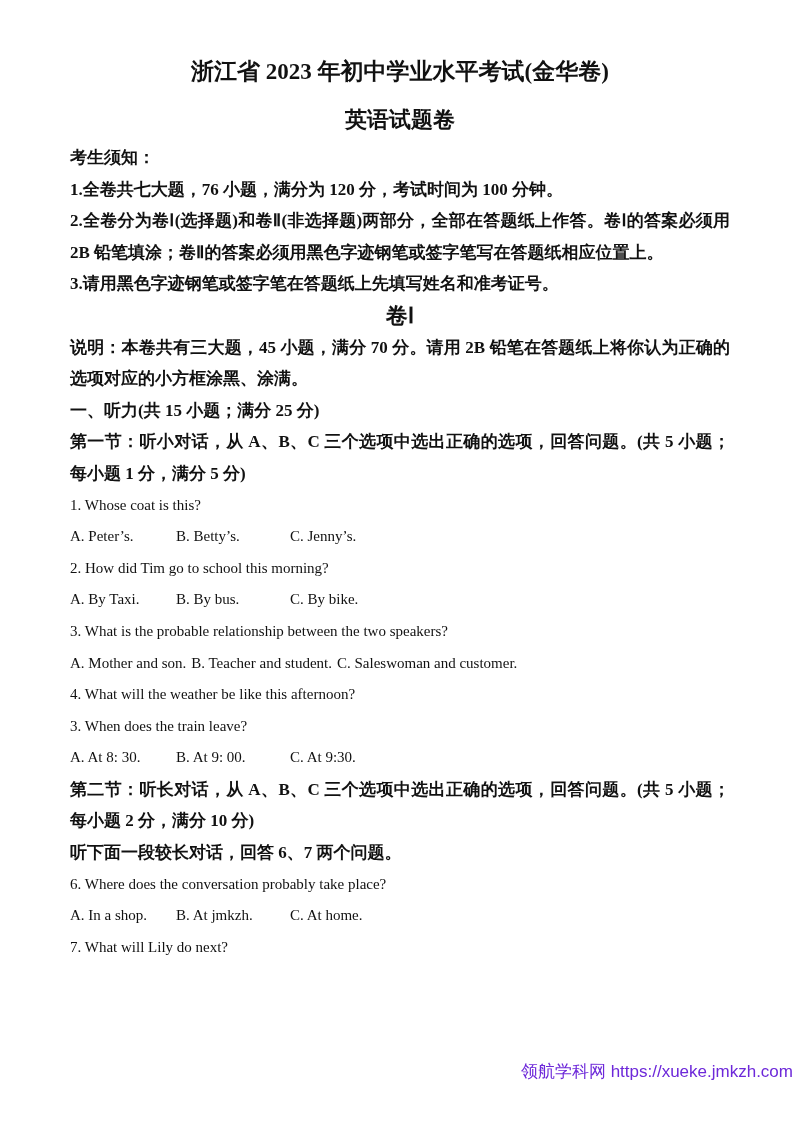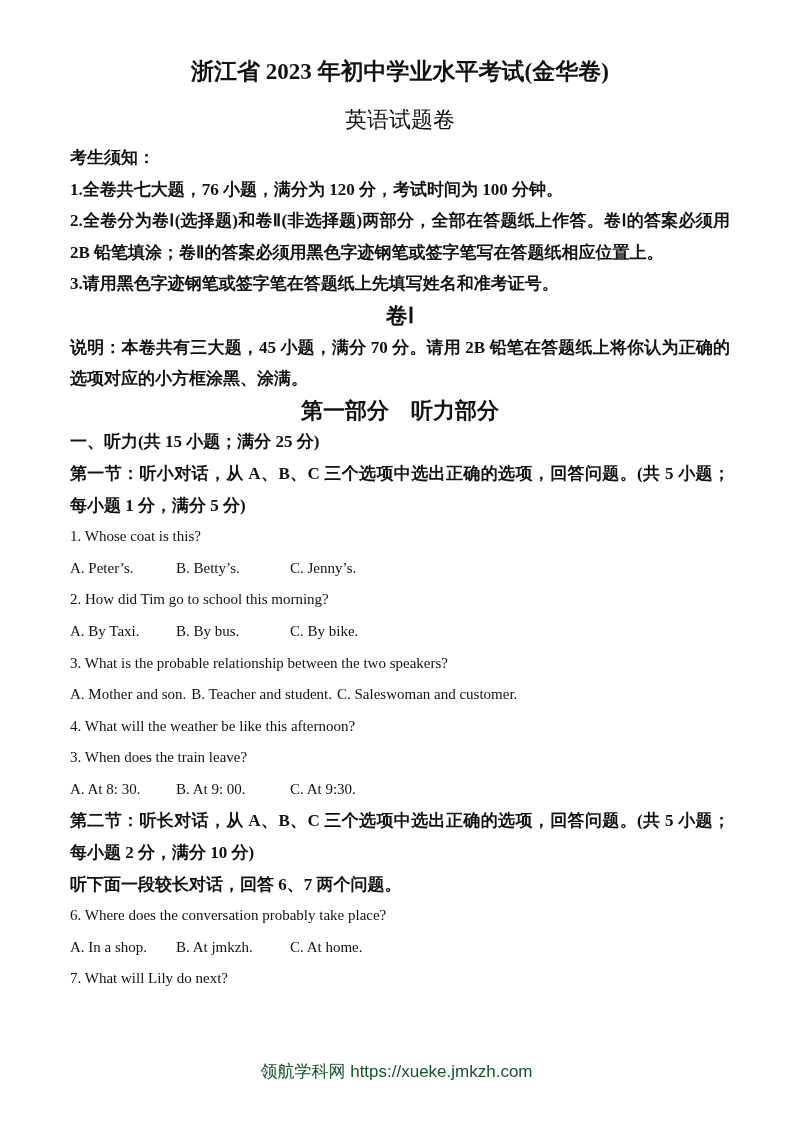--- a/index.html
+++ b/index.html
@@ -15,21 +15,21 @@
     position: absolute; inset: 0;
     padding: 52px 63px 0 70px;
     box-sizing: border-box;
   }
   .title1 {
     font-size: 23px; font-weight: 700;
     text-align: center; line-height: 40px;
     margin: 0;
   }
   .title2 {
-    font-size: 22px; font-weight: 400;
+    font-size: 22px; font-weight: 700;
     text-align: center; line-height: 44px;
     margin: 6px 0 0 0;
   }
   p.cn {
     font-size: 17px; font-weight: 700;
     line-height: 31.6px; margin: 0;
     text-align: justify;
   }
   p.cn-center {
     font-size: 22px; font-weight: 700;
@@ -38,43 +38,42 @@
   }
   p.en {
     font-size: 15px; font-weight: 400;
     line-height: 31.6px; margin: 0;
   }
   .opt { display: inline-block; min-width: 106px; }
   .opt:nth-child(2) { min-width: 114px; }
   p.opts-inline .opt { display: inline; min-width: 0; margin-right: 5px; }
   .footer {
     position: absolute; left: 0; right: 0; top: 1060px;
-    text-align: center;
+    text-align: right;
     font-family: "Liberation Sans", sans-serif;
     font-size: 17px;
-    color: #14532d;
+    color: #6d28d9;
   }
 </style>
 </head>
 <body>
 
 <div class="page">
 
   <h1 class="title1">浙江省 2023 年初中学业水平考试(金华卷)</h1>
   <h2 class="title2">英语试题卷</h2>
 
   <p class="cn">考生须知：</p>
   <p class="cn">1.全卷共七大题，76 小题，满分为 120 分，考试时间为 100 分钟。</p>
   <p class="cn">2.全卷分为卷Ⅰ(选择题)和卷Ⅱ(非选择题)两部分，全部在答题纸上作答。卷Ⅰ的答案必须用 2B 铅笔填涂；卷Ⅱ的答案必须用黑色字迹钢笔或签字笔写在答题纸相应位置上。</p>
   <p class="cn">3.请用黑色字迹钢笔或签字笔在答题纸上先填写姓名和准考证号。</p>
 
   <p class="cn-center">卷Ⅰ</p>
   <p class="cn">说明：本卷共有三大题，45 小题，满分 70 分。请用 2B 铅笔在答题纸上将你认为正确的选项对应的小方框涂黑、涂满。</p>
 
-  <p class="cn-center">第一部分　听力部分</p>
   <p class="cn">一、听力(共 15 小题；满分 25 分)</p>
   <p class="cn">第一节：听小对话，从 A、B、C 三个选项中选出正确的选项，回答问题。(共 5 小题；每小题 1 分，满分 5 分)</p>
 
   <p class="en">1. Whose coat is this?</p>
   <p class="en">
     <span class="opt">A. Peter’s.</span><span class="opt">B. Betty’s.</span><span class="opt">C. Jenny’s.</span>
   </p>
 
   <p class="en">2. How did Tim go to school this morning?</p>
   <p class="en">

